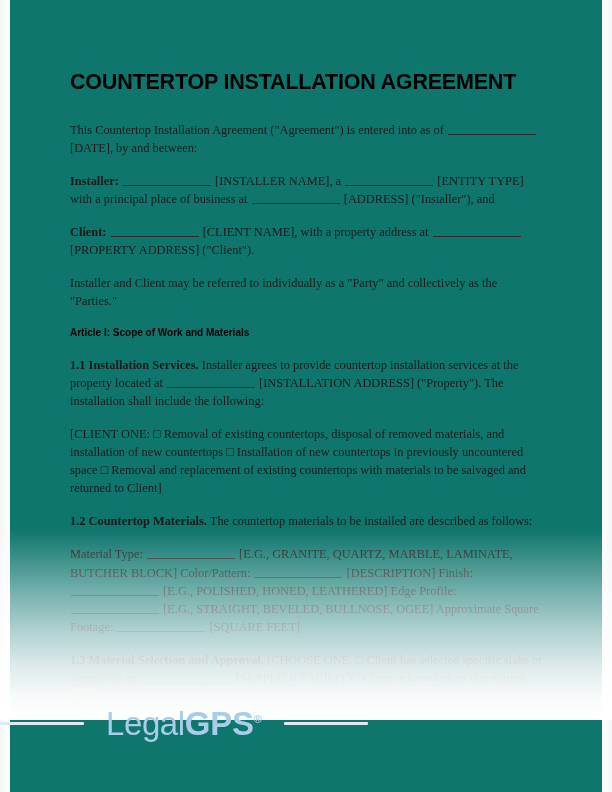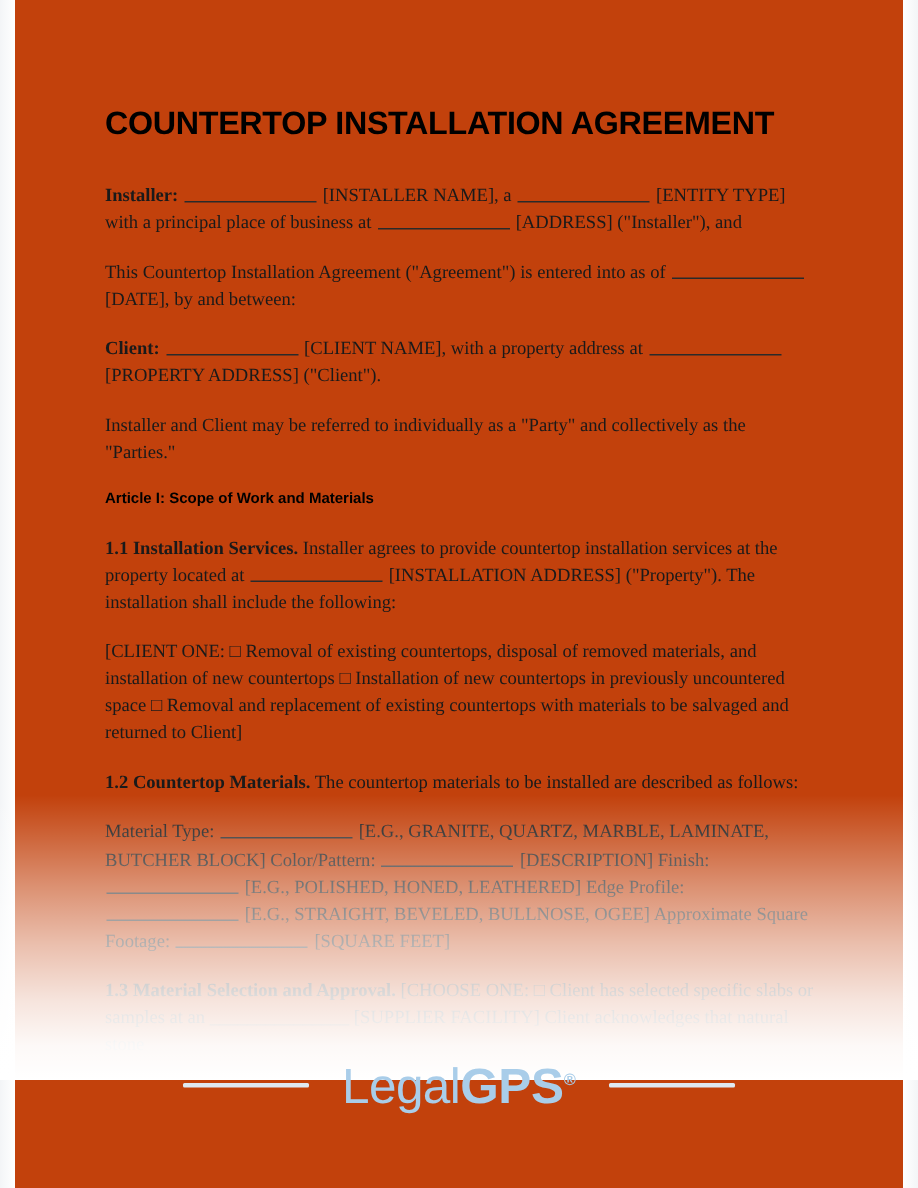--- a/index.html
+++ b/index.html
@@ -11,21 +11,21 @@
     width: 612px;
     height: 792px;
     overflow: hidden;
     font-family: "Liberation Serif", serif;
   }
 
   #page {
     position: relative;
     width: 612px;
     height: 792px;
-    background: #c2410c;
+    background: #0f766e;
     box-sizing: border-box;
     overflow: hidden;
   }
 
   
   #page::before,
   #page::after {
     content: "";
     position: absolute;
     top: 0;
@@ -115,21 +115,20 @@
 
   
   #logo-block {
     position: absolute;
     left: 0;
     right: 0;
     top: 700px;
     height: 46px;
     display: flex;
     align-items: center;
-    justify-content: center;
     z-index: 10;
   }
   .logo-rule {
     height: 3px;
     width: 84px;
     background: #dfe9f2;
     border-radius: 1px;
     flex: 0 0 auto;
   }
   .logo-rule.left { margin-right: 22px; }
@@ -160,33 +159,33 @@
 </head>
 <body>
 
 <div id="page">
 
   <div id="content">
 
     <h1 class="doc-title">COUNTERTOP INSTALLATION AGREEMENT</h1>
 
     <p class="para">
+      <span>This Countertop Installation Agreement ("Agreement") is entered into as of</span>
+      <span class="blank"></span>
+      <span>[DATE], by and between:</span>
+    </p>
+
+    <p class="para">
       <b>Installer:</b>
       <span class="blank"></span>
       <span>[INSTALLER NAME], a</span>
       <span class="blank"></span>
       <span>[ENTITY TYPE] with a principal place of business at</span>
       <span class="blank"></span>
       <span>[ADDRESS] ("Installer"), and</span>
-    </p>
-
-    <p class="para">
-      <span>This Countertop Installation Agreement ("Agreement") is entered into as of</span>
-      <span class="blank"></span>
-      <span>[DATE], by and between:</span>
     </p>
 
     <p class="para">
       <b>Client:</b>
       <span class="blank"></span>
       <span>[CLIENT NAME], with a property address at</span>
       <span class="blank"></span>
       <span>[PROPERTY ADDRESS] ("Client").</span>
     </p>
 

